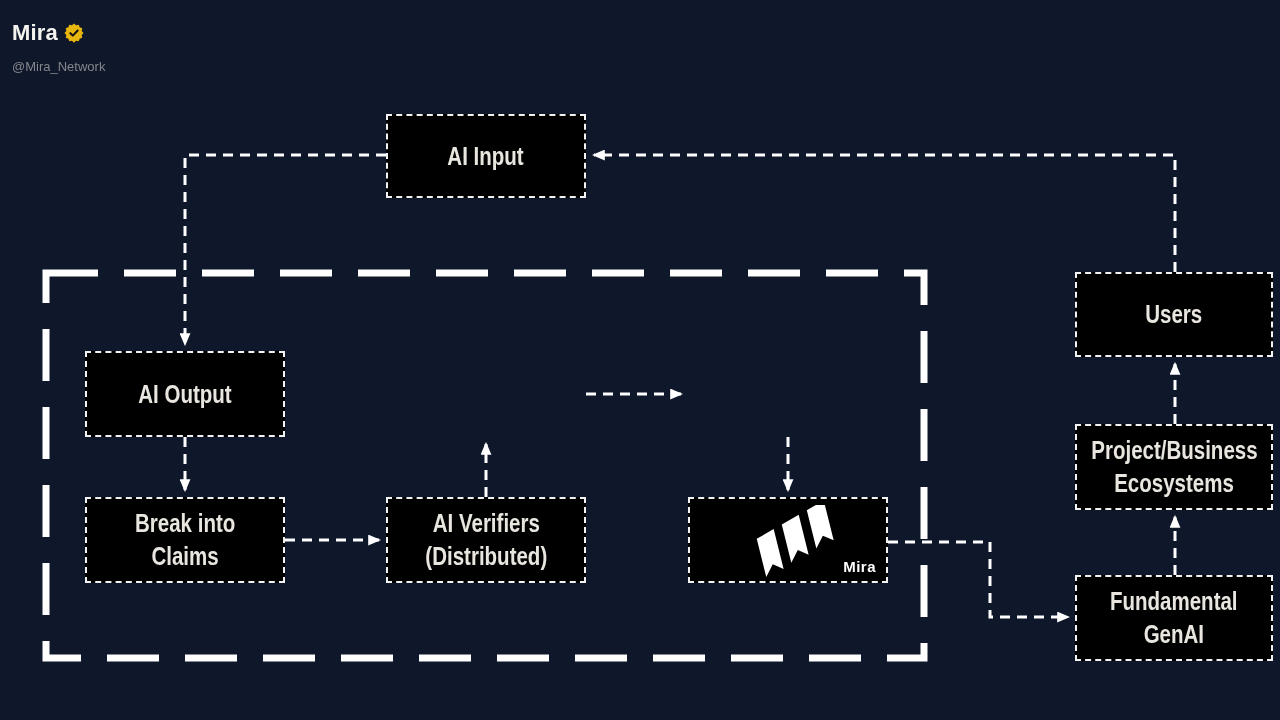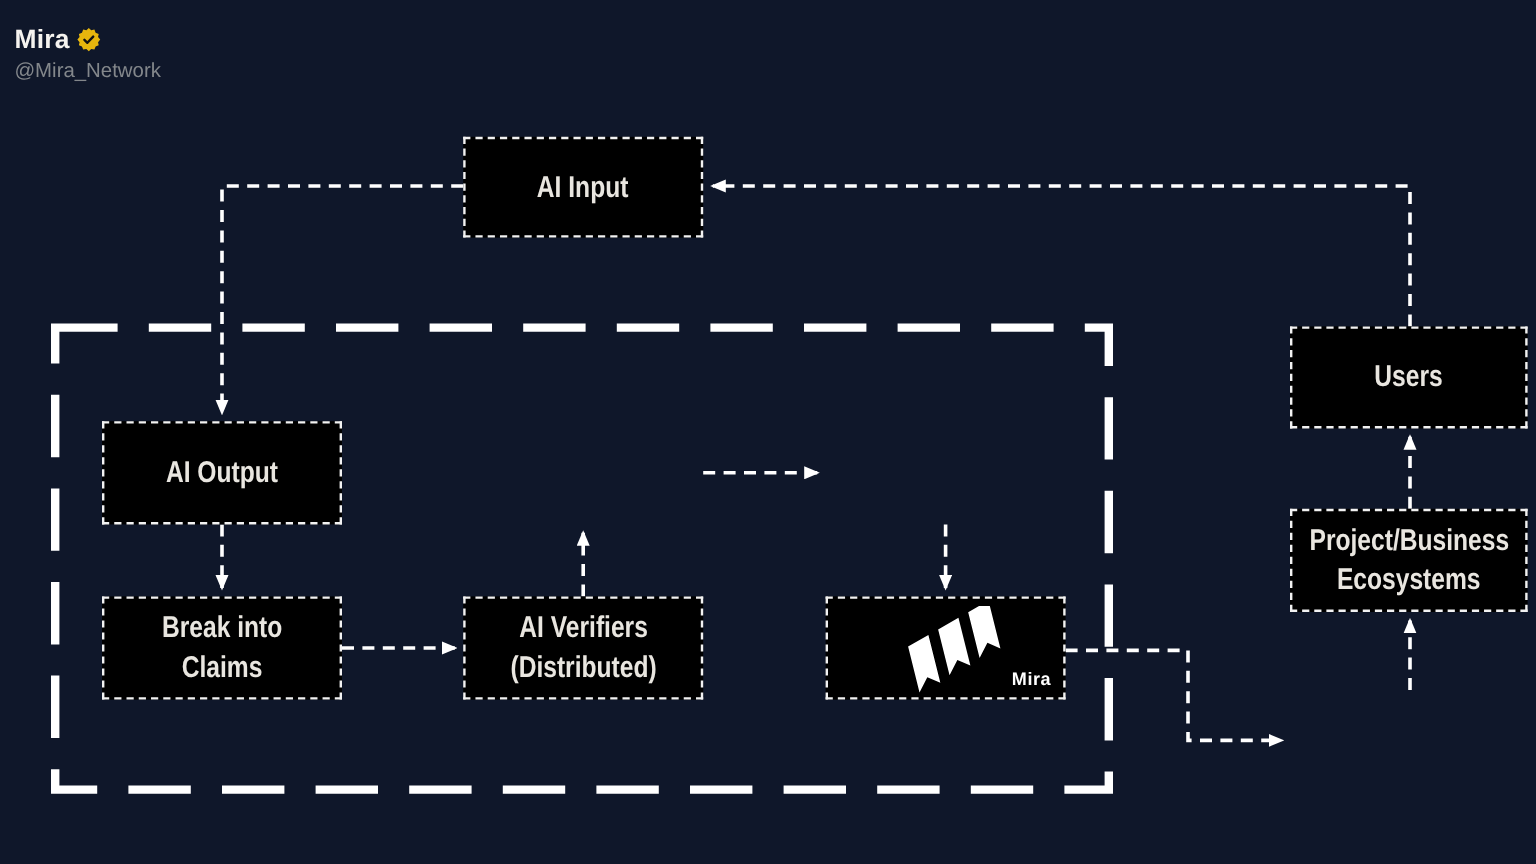--- a/index.html
+++ b/index.html
@@ -32,23 +32,23 @@
     font-size: 22px;
     font-weight: bold;
     letter-spacing: 0.2px;
   }
   .tw-badge {
     width: 22px;
     height: 22px;
     display: inline-block;
   }
   .tw-handle {
-    margin-top: 3px;
+    margin-top: 13px;
     color: #83878b;
-    font-size: 17px;
+    font-size: 13px;
   }
 
   
   .connectors {
     position: absolute;
     left: 0;
     top: 0;
     width: 1280px;
     height: 720px;
   }
@@ -181,14 +181,18 @@
   <div class="dbox b-users">
     <span class="lbl">Users</span>
 
   </div>
 
   <div class="dbox b-project">
     <span class="lbl">Project/Business</span>
     <span class="lbl">Ecosystems</span>
   </div>
 
+  <div class="dbox b-fundamental">
+    <span class="lbl">Fundamental</span>
+    <span class="lbl">GenAI</span>
+  </div>
 
 </div>
 
 </body></html>

